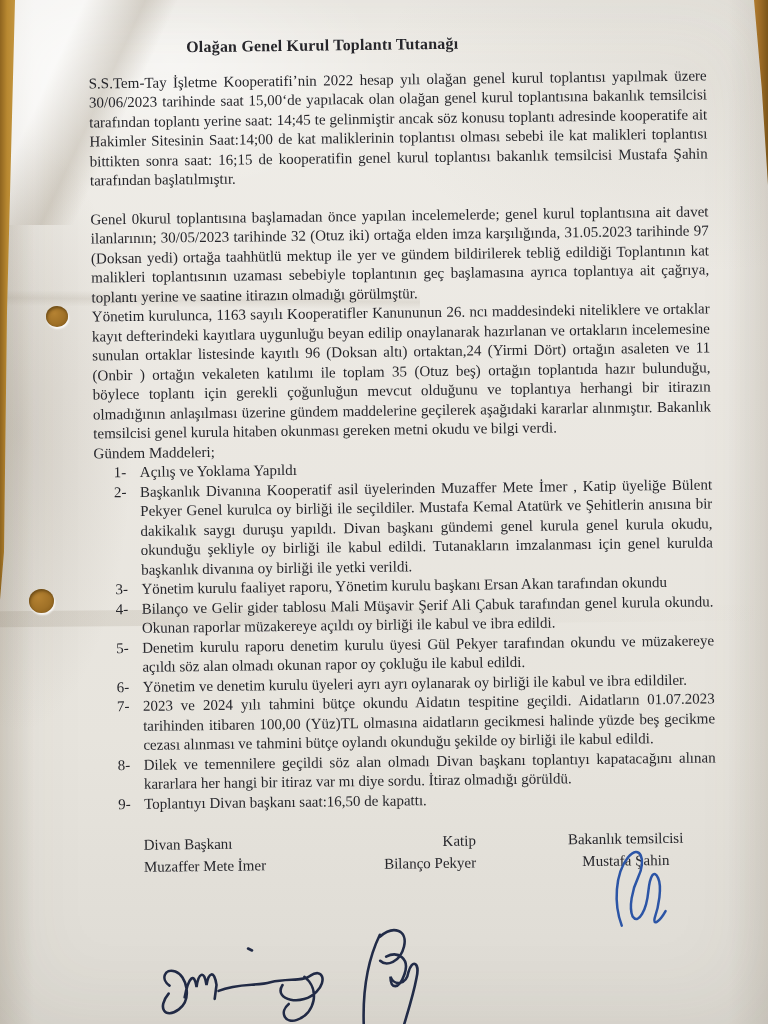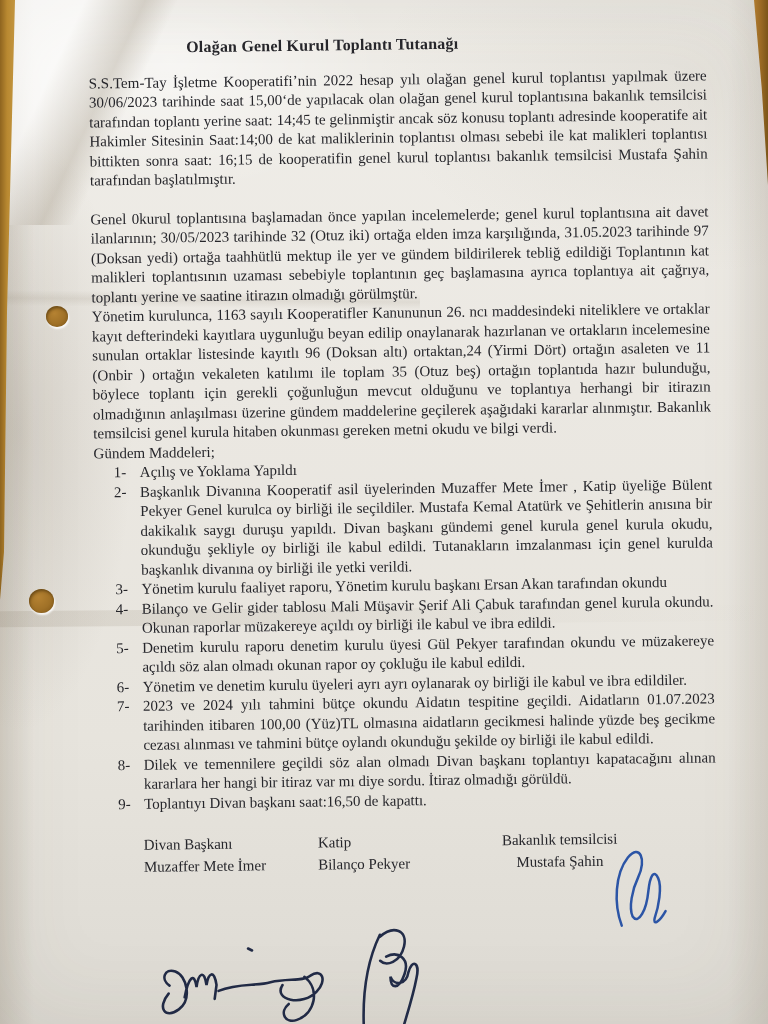--- a/index.html
+++ b/index.html
@@ -79,21 +79,21 @@
   .para-1{ margin-top:15px; margin-bottom:19px; }
   .agenda-heading{ margin:0; }
   .agenda{ margin:0; padding:0; list-style:none; }
   .agenda-row{ display:flex; }
   .agenda-num{ flex:0 0 26px; margin-left:20px; text-align:left; }
   .agenda-text{ flex:1 1 auto; text-align:justify; }
 
   .sig-row{ display:flex; margin-top:21px; }
   .sig-col{ line-height:1.45; }
   .sig-col-1{ margin-left:45px; }
-  .sig-col-2{ margin-left:52px; text-align:left; }
+  .sig-col-2{ margin-left:118px; text-align:right; }
   .sig-col-3{ margin-left:92px;  text-align:center; }
 
   .sig-svg{ position:absolute; pointer-events:none; }
   .sig-svg-1{ left:52px;  top:912px; }
   .sig-svg-2{ left:248px; top:894px; }
   .sig-svg-3{ left:492px; top:822px; }
 </style>
 </head>
 <body>
 

